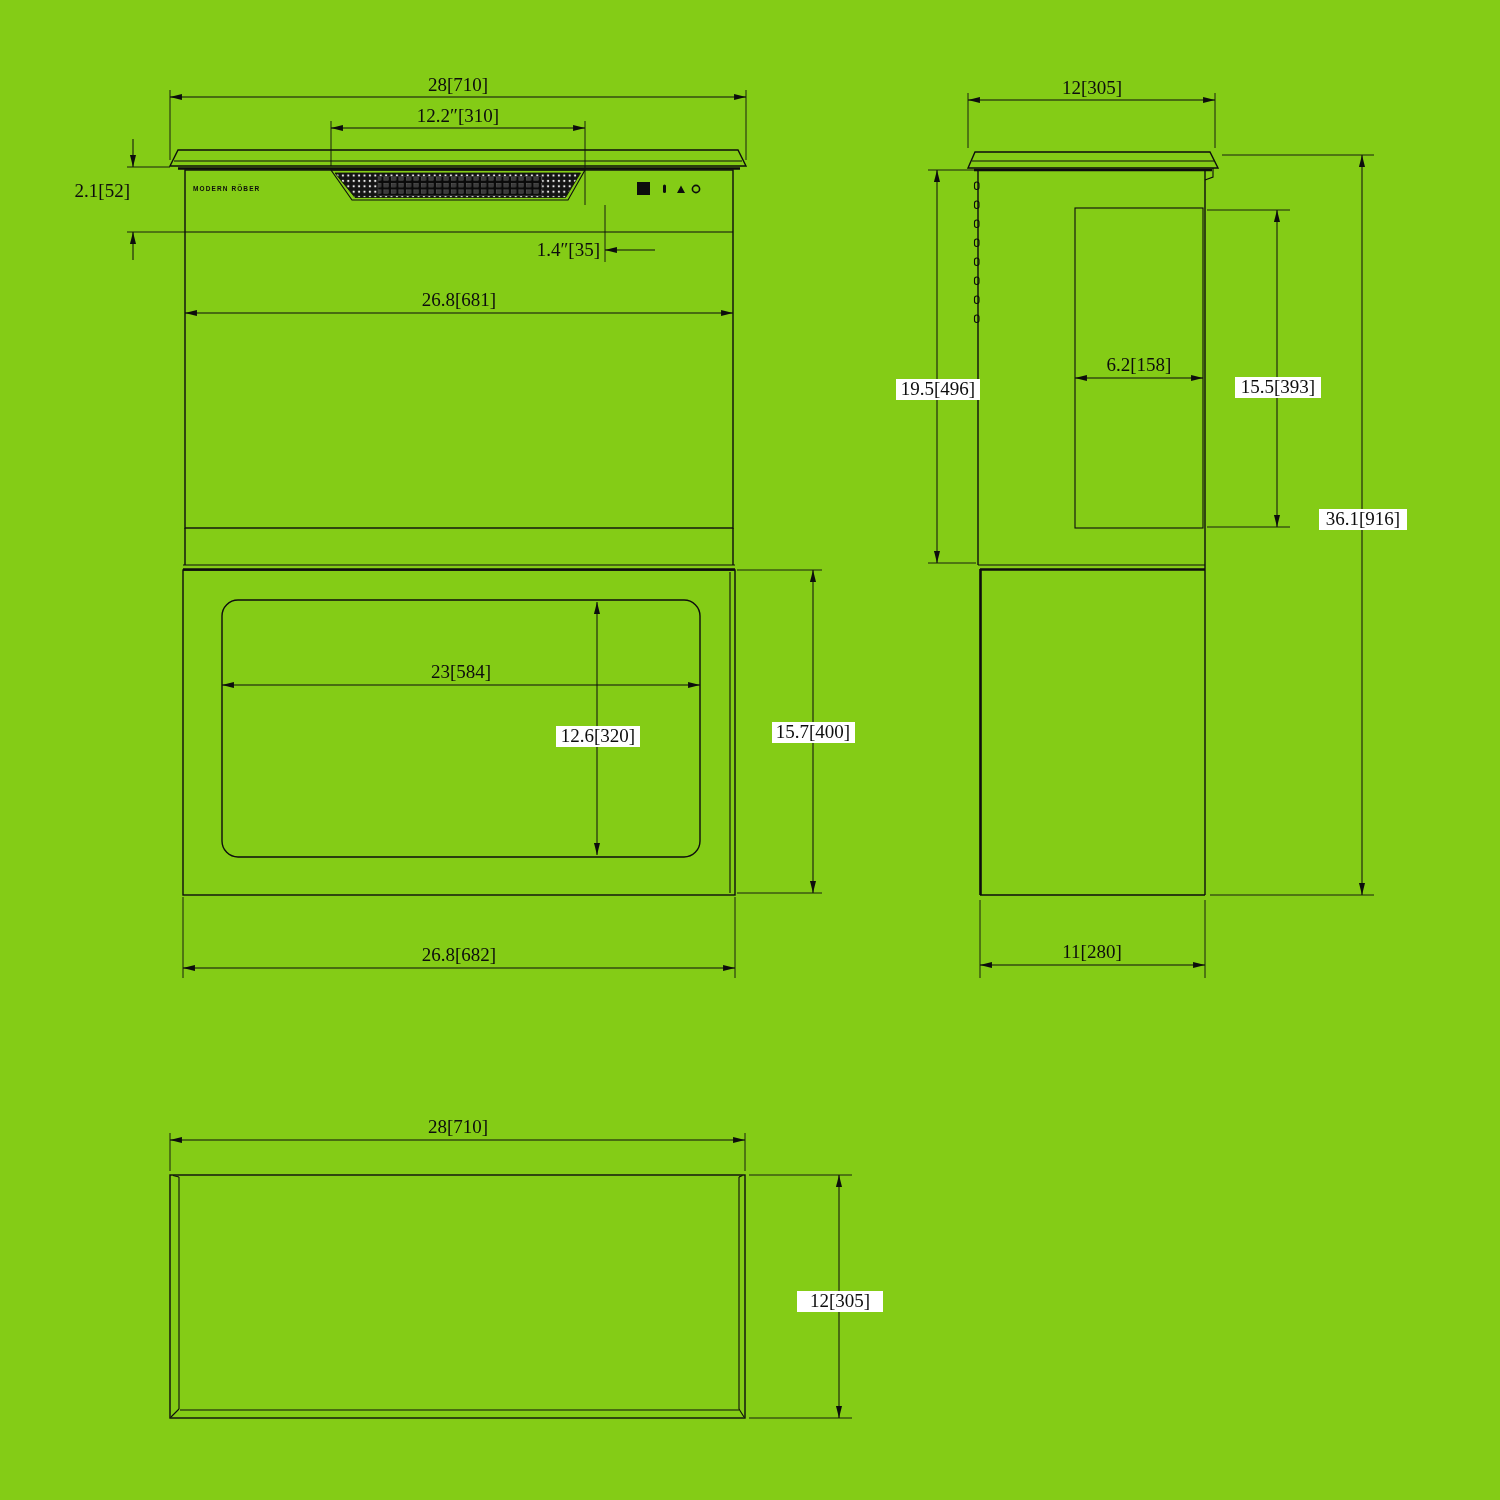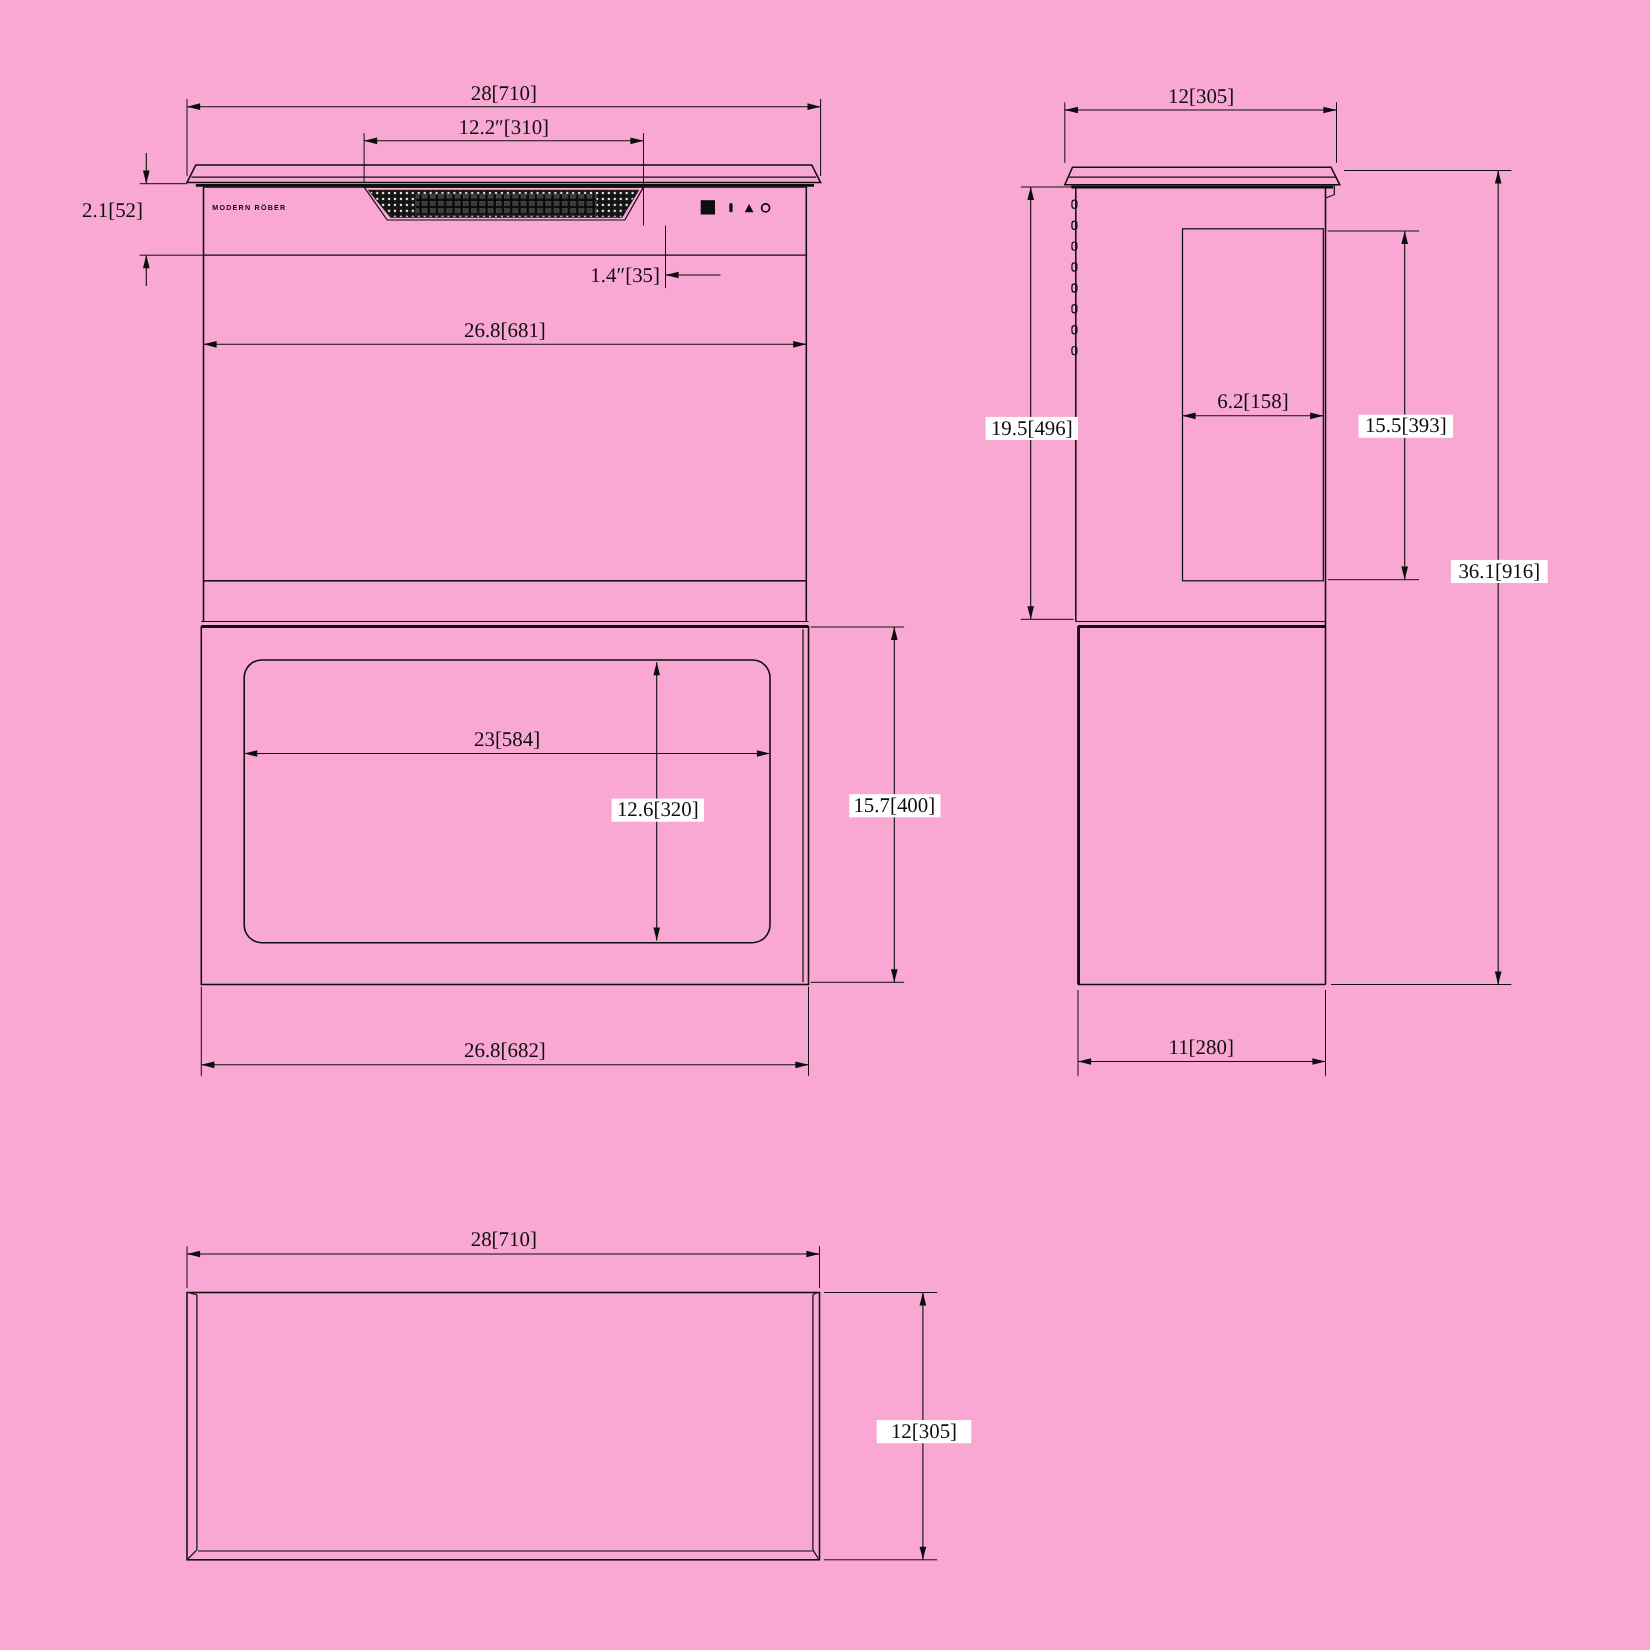--- a/index.html
+++ b/index.html
@@ -1,16 +1,16 @@
 <!DOCTYPE html>
 <html><head>
 <meta charset="utf-8">
 <style>
   html,body{margin:0;padding:0;background:#fff;}
-  .page{position:relative;width:1500px;height:1500px;background:#f9a8d4;overflow:hidden;
+  .page{position:relative;width:1500px;height:1500px;background:#84cc16;overflow:hidden;
         font-family:"Liberation Serif", serif;}
   svg{display:block}
   .dim-text{font-family:"Liberation Serif", serif;font-size:19px;fill:#0d0d0d;}
   .brand-text{font-family:"Liberation Sans", sans-serif;font-size:6.5px;font-weight:bold;
               letter-spacing:1.1px;fill:#0d0d0d;}
   .thin{stroke:#0d0d0d;stroke-width:1.1;fill:none;}
   .med{stroke:#0d0d0d;stroke-width:1.4;fill:none;}
   .bold{stroke:#0d0d0d;stroke-width:2.6;fill:none;}
   .dimline{stroke:#0d0d0d;stroke-width:1;fill:none;}
   .extline{stroke:#0d0d0d;stroke-width:0.9;fill:none;}

